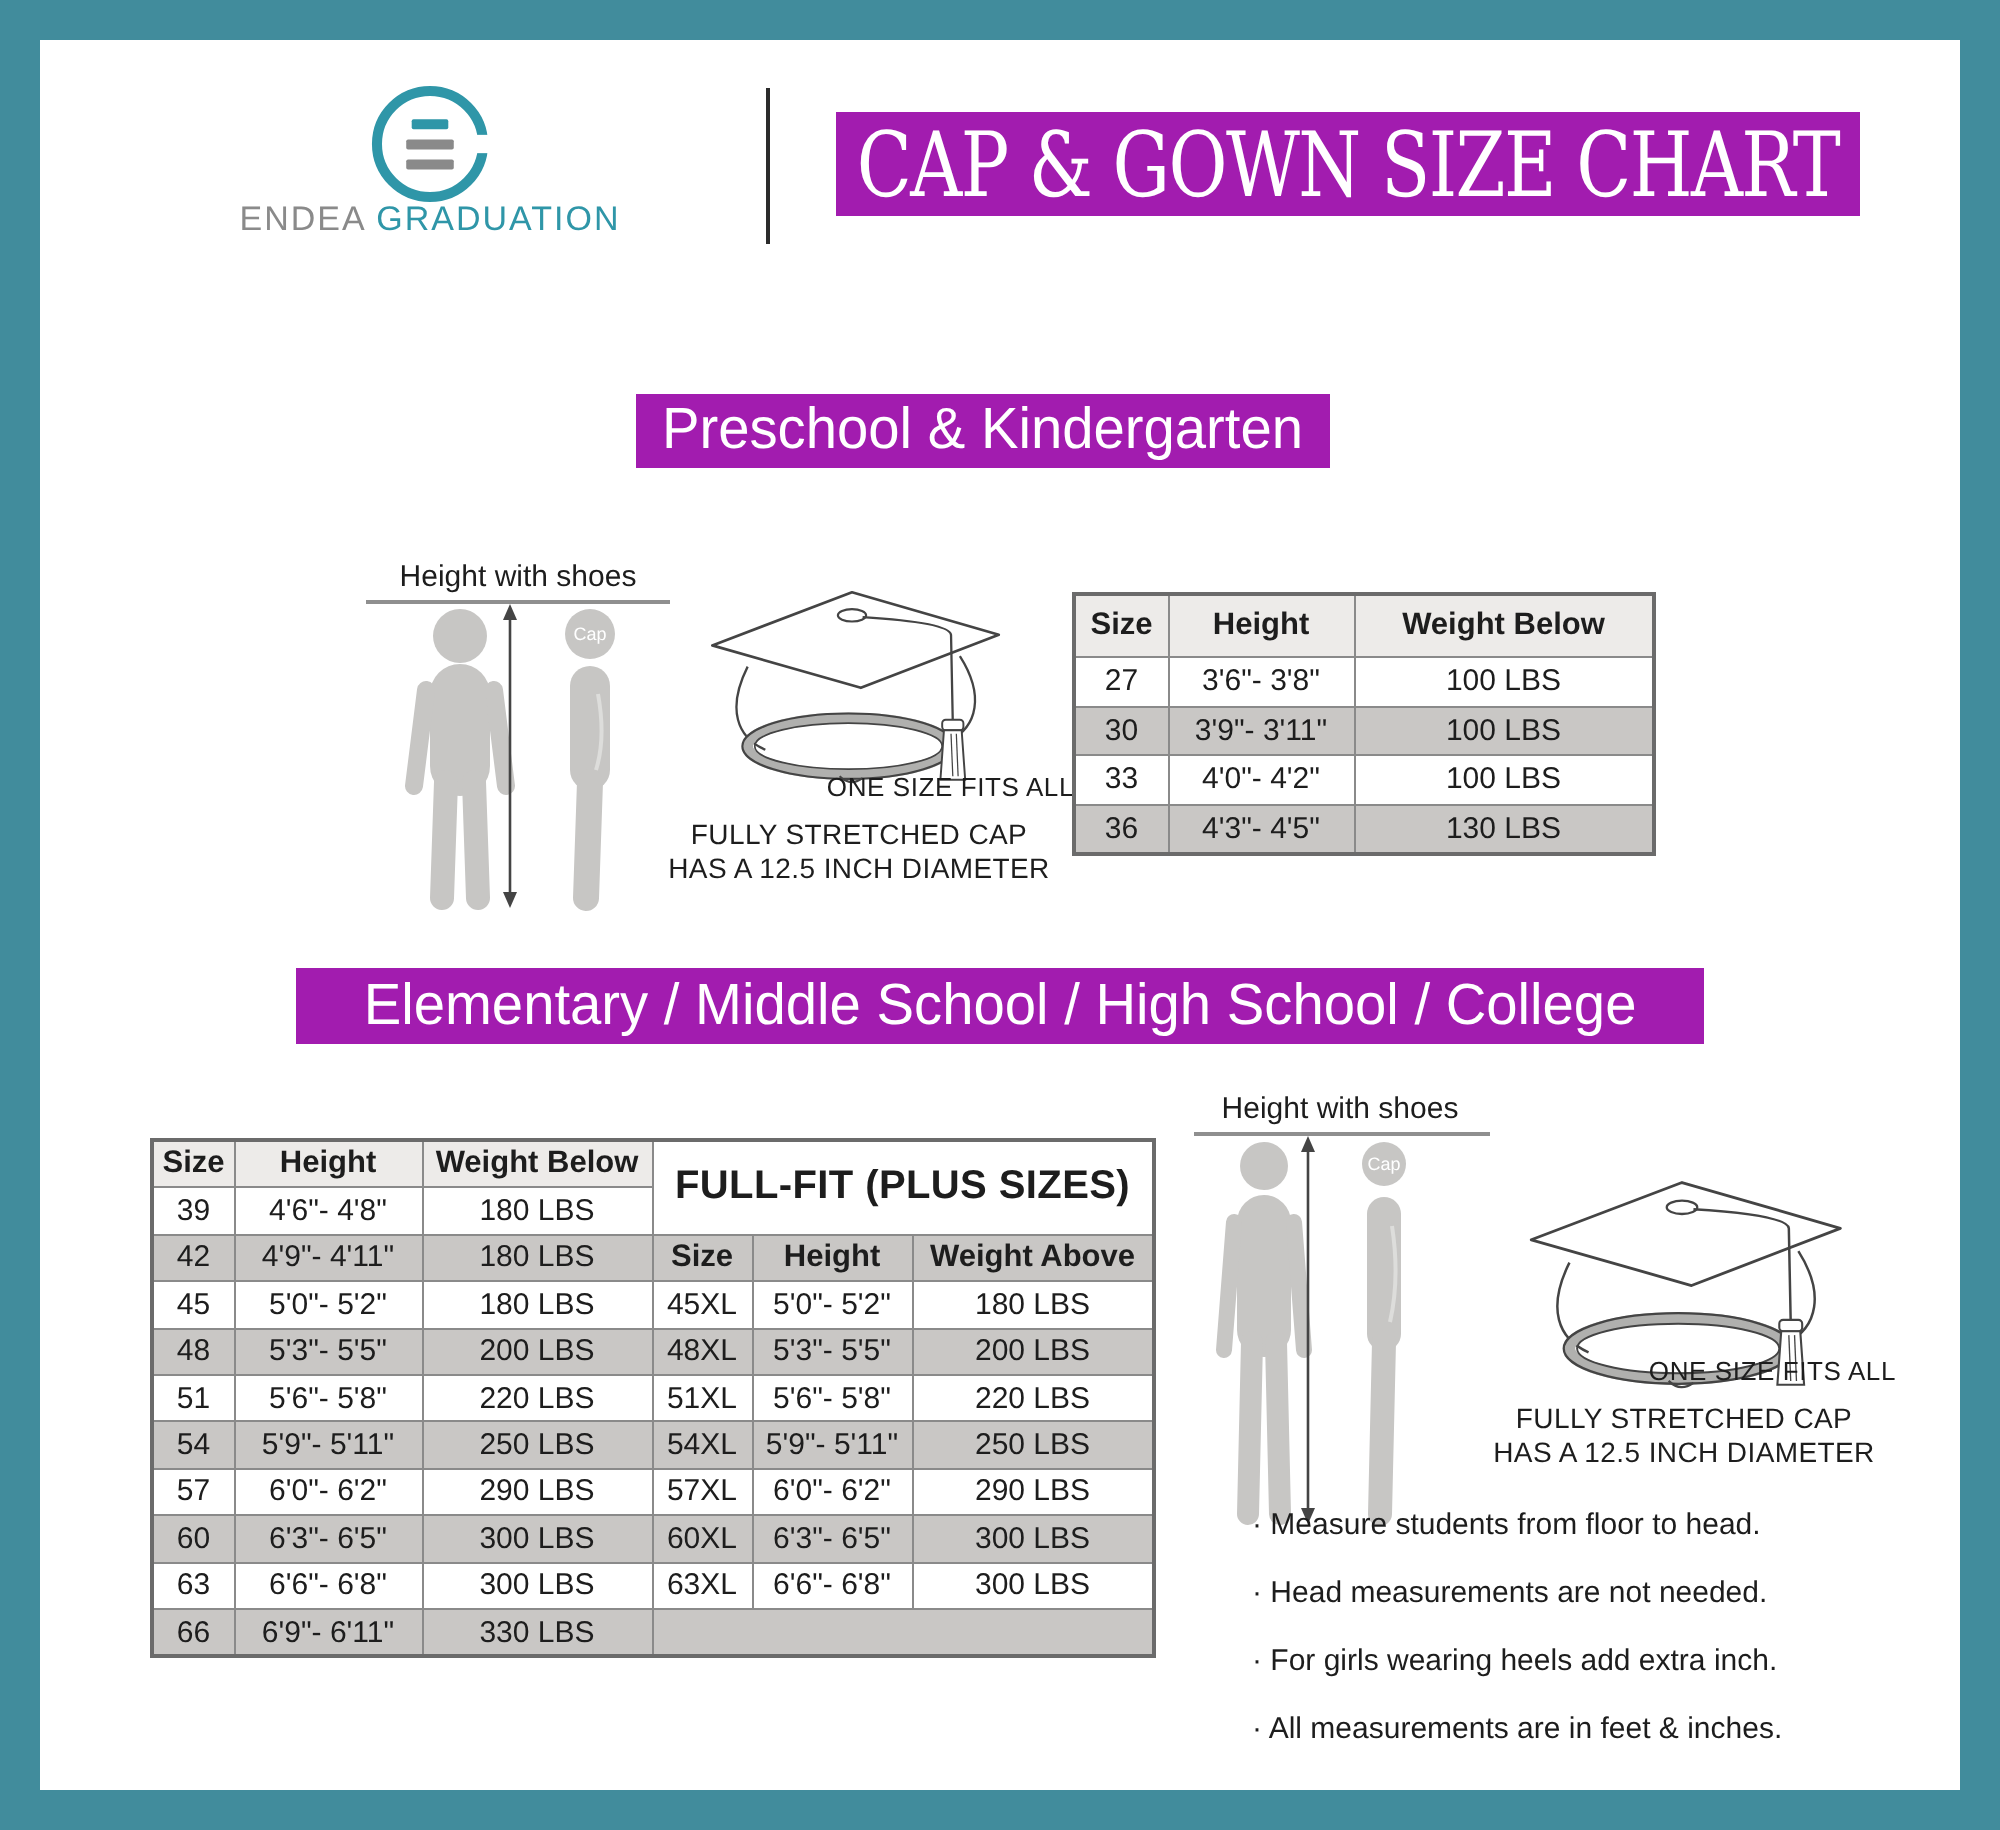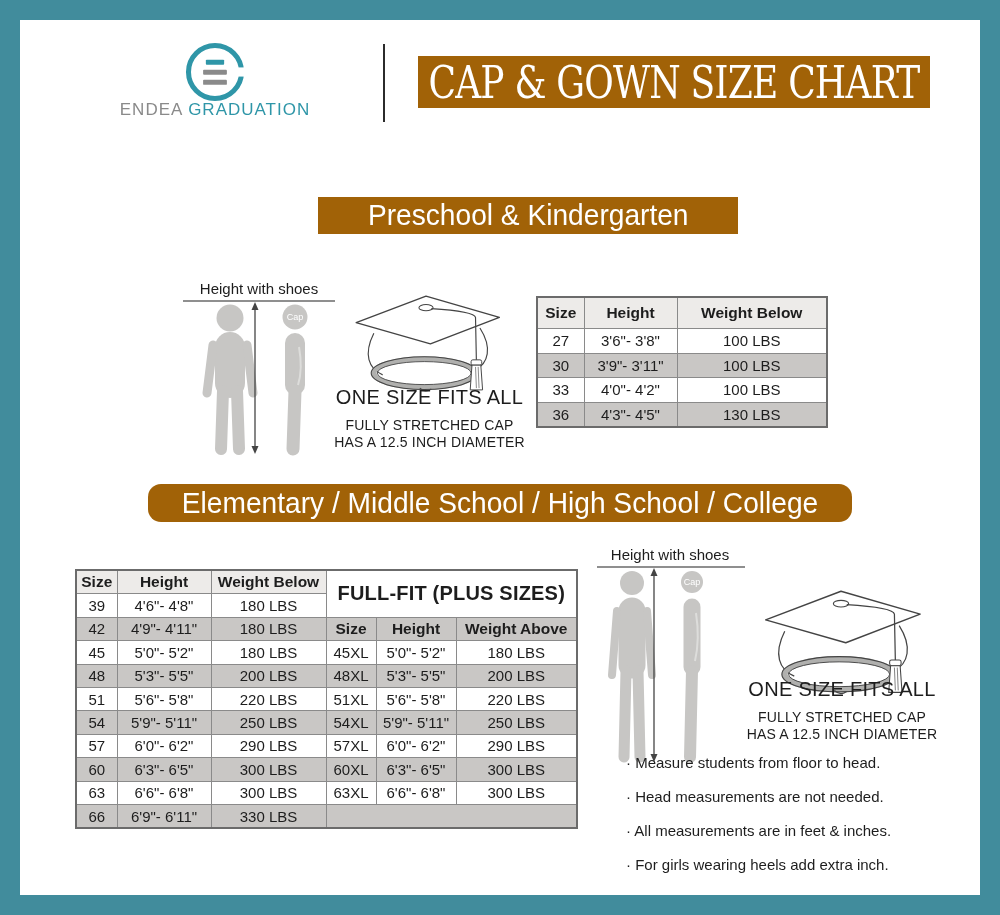--- a/index.html
+++ b/index.html
@@ -9,30 +9,30 @@
   }
   .frame{position:absolute;left:0;top:0;width:1000px;height:915px;
     box-sizing:border-box;border:20px solid #418C9C;z-index:10;pointer-events:none;}
   .abs{position:absolute;}
 
   
   .brand-text{font-size:17px;letter-spacing:1px;text-align:center;white-space:nowrap;}
   .brand-primary{color:#8A8A8A;}
   .brand-secondary{color:#2F96A8;}
   .divider{background:#2b2b2b;}
-  .banner{background:#a16207;color:#ffffff;display:flex;align-items:center;justify-content:center;overflow:hidden;}
+  .banner{background:#a21caf;color:#ffffff;display:flex;align-items:center;justify-content:center;overflow:hidden;}
   .title-banner-text{font-family:"DejaVu Serif",serif;font-size:45px;white-space:nowrap;
     transform:scaleX(0.80);letter-spacing:-1px;}
   .section-banner-text{font-size:29px;white-space:nowrap;transform:scaleX(0.97);letter-spacing:0px;}
 
   
   .fig-label{font-size:15px;text-align:center;white-space:nowrap;}
   .hline{background:#8f8f8f;height:2px;}
   .cap-note{text-align:center;}
-  .cap-note .l1{font-size:20px;margin-bottom:8px;letter-spacing:.3px;}
+  .cap-note .l1{font-size:13px;margin-bottom:8px;letter-spacing:.3px;text-align:right;}
   .cap-note .l2{font-size:14px;line-height:17px;letter-spacing:.2px;}
 
   
   table.tbl{border-collapse:collapse;table-layout:fixed;text-align:center;
     font-size:15px;border:2px solid #6b6b6b;background:#ffffff;padding-left:24px;}
   table.tbl th,table.tbl td{border:1px solid #8a8a8a;padding:0;overflow:hidden;white-space:nowrap;}
   table.tbl th{background:#EDEBE9;font-weight:bold;font-size:15.5px;}
   #ps-table th{height:30px;}
   #ps-table td{height:23.5px;margin-top:28px;}
   #main-table th,#main-table td{height:22.4px;}
@@ -58,21 +58,21 @@
 </svg>
 <div class="abs brand-text" style="left:65px;top:100px;width:300px;">
   <span class="brand-primary">ENDEA</span>
   <span class="brand-secondary">GRADUATION</span>
 </div>
 <div class="abs divider" style="left:383px;top:44px;width:2px;height:78px;"></div>
 <div class="abs banner" style="left:418px;top:56px;width:512px;height:52px;">
   <span class="title-banner-text">CAP &amp; GOWN SIZE CHART</span>
 </div>
 
-<div class="abs banner" style="left:318px;top:197px;width:420px;height:37px;">
+<div class="abs banner" style="left:318px;top:197px;width:347px;height:37px;">
   <span class="section-banner-text">Preschool &amp; Kindergarten</span>
 </div>
 
 <div class="abs fig-label" style="left:183px;top:280px;width:152px;">Height with shoes</div>
 <div class="abs hline" style="left:183px;top:300px;width:152px;"></div>
 <svg class="abs" style="left:183px;top:301px;" width="152" height="156" viewBox="0 0 152 156">
   <g fill="#c7c6c4" stroke="#c7c6c4">
     <circle cx="47" cy="17" r="13.5" stroke="none"></circle>
     <line x1="47" y1="46" x2="47" y2="82" stroke-width="30" stroke-linecap="round"></line>
     <line x1="30" y1="44" x2="24" y2="92" stroke-width="9" stroke-linecap="round"></line>
@@ -143,21 +143,21 @@
     <td>100 LBS</td>
   </tr>
   <tr class="g">
     <td>36</td>
     <td>4'3"- 4'5"</td>
     <td>130 LBS</td>
   </tr>
 </tbody>
   </table>
 
-<div class="abs banner" style="left:148px;top:484px;width:704px;height:38px;border-radius:13px;">
+<div class="abs banner" style="left:148px;top:484px;width:704px;height:38px;">
   <span class="section-banner-text">Elementary / Middle School / High School / College</span>
 </div>
 
 <table id="main-table" class="tbl abs" style="left:75px;top:569px;width:501px;">
   <colgroup>
     <col style="width:41px">
       <col style="width:94px">
       <col style="width:115px">
     <col style="width:50px">
       <col style="width:80px">
@@ -290,17 +290,17 @@
 </svg>
 <div class="abs cap-note" style="left:736px;top:678px;width:212px;">
   <div class="l1">ONE SIZE FITS ALL</div>
   <div class="l2">FULLY STRETCHED CAP</div>
   <div class="l2">HAS A 12.5 INCH DIAMETER</div>
 </div>
 
 <ul class="abs notes" style="left:626px;top:754px;width:330px;">
   <li>Measure students from floor to head.</li>
   <li>Head measurements are not needed.</li>
+  <li>For girls wearing heels add extra inch.</li>
   <li>All measurements are in feet &amp; inches.</li>
-  <li>For girls wearing heels add extra inch.</li>
 </ul>
 
 <div class="frame"></div>
 
 </body></html>

